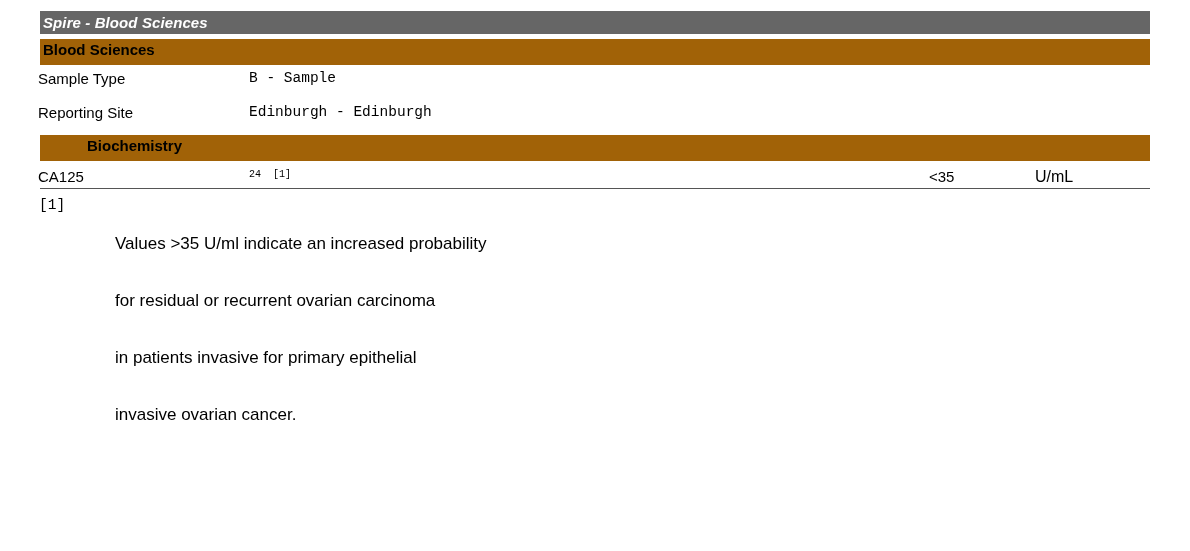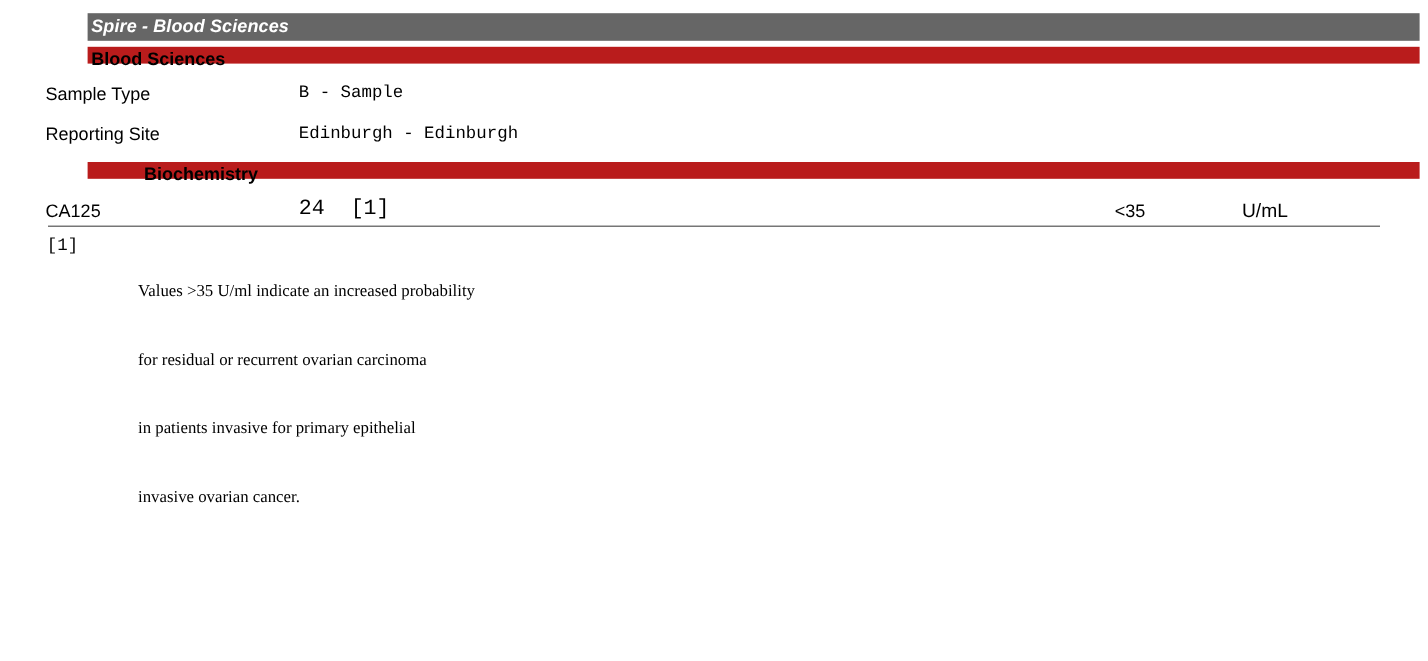--- a/index.html
+++ b/index.html
@@ -21,41 +21,40 @@
     height: 551px;
     overflow: hidden;
   }
 
   
   .bar {
     position: absolute;
     left: 40px;
     width: 1110px;
     box-sizing: border-box;
-    margin-left: 33px;
   }
 
   .bar-title {
     top: 11px;
     height: 23px;
     background: #666666;
   }
   .bar-title .bar-text {
     color: #ffffff;
     font-weight: bold;
     font-style: italic;
     font-size: 15px;
     line-height: 23px;
     padding-left: 3px;
     letter-spacing: 0.1px;
   }
 
   .bar-section {
-    height: 14px;
-    background: #b91c1c;
+    height: 26px;
+    background: #a16207;
   }
   .bar-section .bar-text {
     color: #000000;
     font-weight: bold;
     font-size: 15px;
     line-height: 22px;
     padding-left: 3px;
   }
 
   .bar-section-blood { top: 39px; }
@@ -108,21 +107,21 @@
     top: 2px;
     font-size: 15px;
     line-height: 22px;
     white-space: nowrap;
   }
   .result-value {
     position: absolute;
     left: 249px;
     top: 0;
     font-family: "Liberation Mono", monospace;
-    font-size: 18px;
+    font-size: 10px;
     line-height: 21px;
     white-space: pre;
   }
   .result-range {
     position: absolute;
     left: 929px;
     top: 2px;
     font-size: 15px;
     line-height: 22px;
     white-space: nowrap;
@@ -157,22 +156,22 @@
     top: 0;
     font-family: "Liberation Mono", monospace;
     font-size: 14.5px;
     line-height: 19px;
     white-space: pre;
   }
   .footnote-body {
     position: absolute;
     left: 115px;
     top: 0;
-    font-family: Liberation Serif, serif;
-    font-size: 14px;
+    font-family: Liberation Sans, sans-serif;
+    font-size: 17px;
     line-height: 19px;
     white-space: pre;
   }
   .footnote-line { display: block; white-space: pre; }
 </style>
 </head>
 <body>
 
 <div class="report">
 

